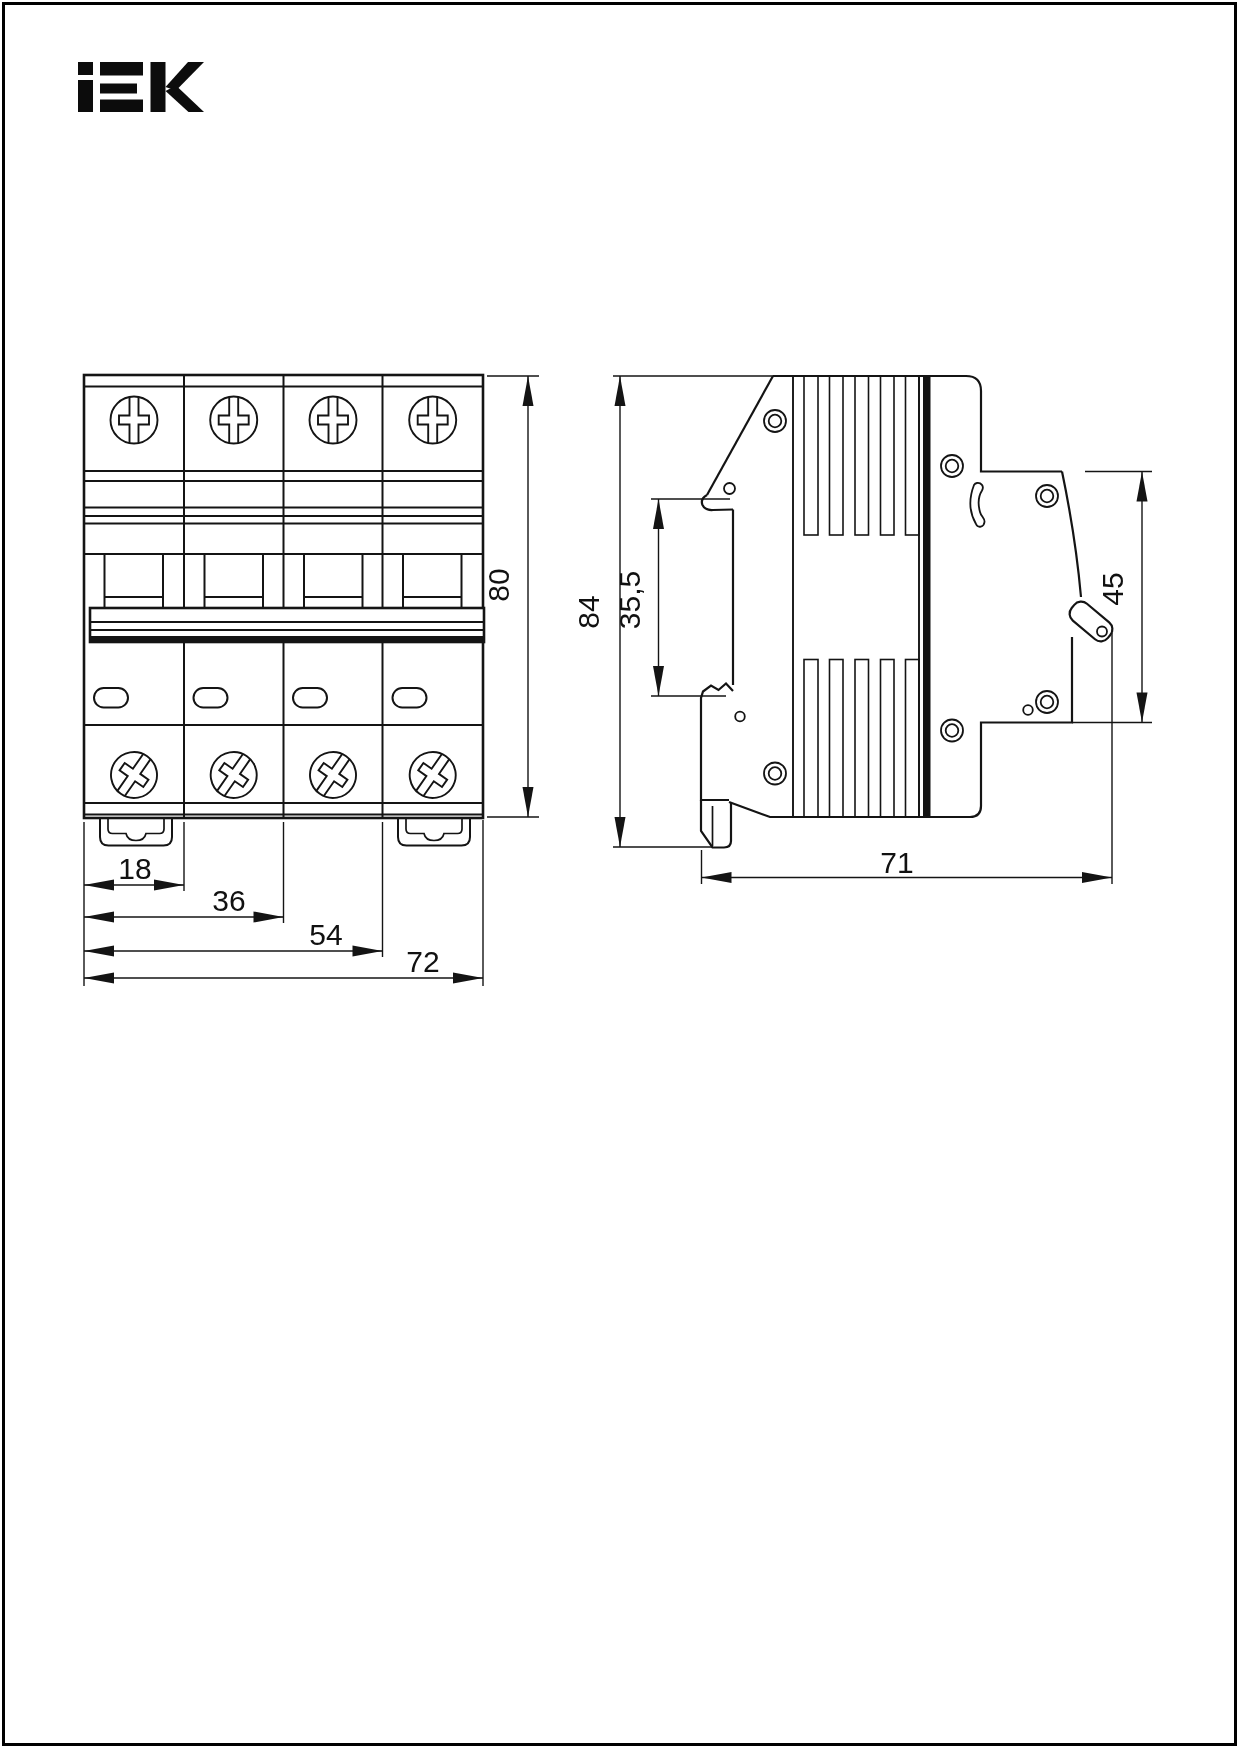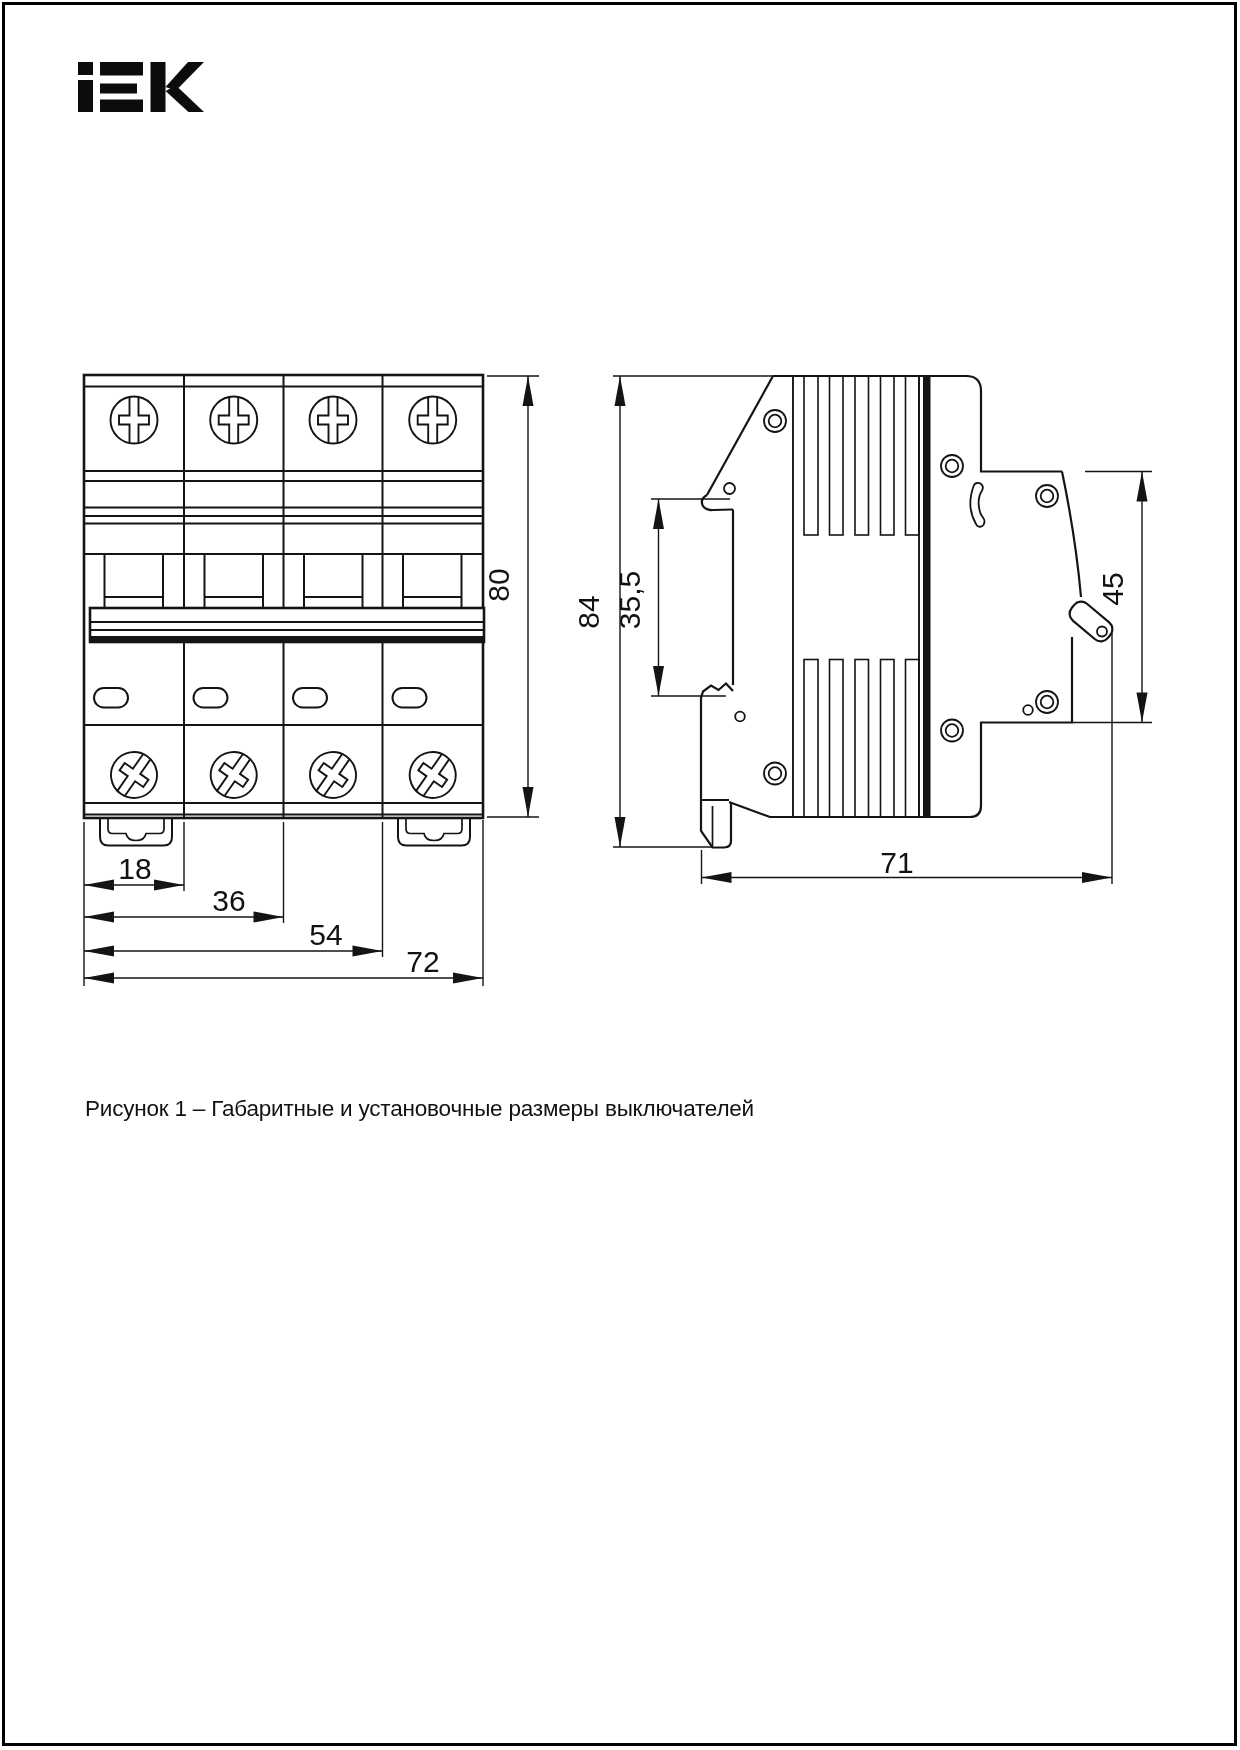--- a/index.html
+++ b/index.html
@@ -265,14 +265,13 @@
 
       <g stroke="none" fill="#111">
         <text class="dim" transform="translate(599,612) rotate(-90)" text-anchor="middle">84</text>
         <text class="dim" transform="translate(640,600) rotate(-90)" text-anchor="middle">35,5</text>
         <text class="dim" transform="translate(1123,589) rotate(-90)" text-anchor="middle">45</text>
         <text class="dim" x="897" y="873" text-anchor="middle">71</text>
       </g>
     </g>
   </svg>
 
-  <div class="caption">Рисунок 1 – Габаритные и установочные размеры выключателей</div>
 </div>
 
 </body></html>

